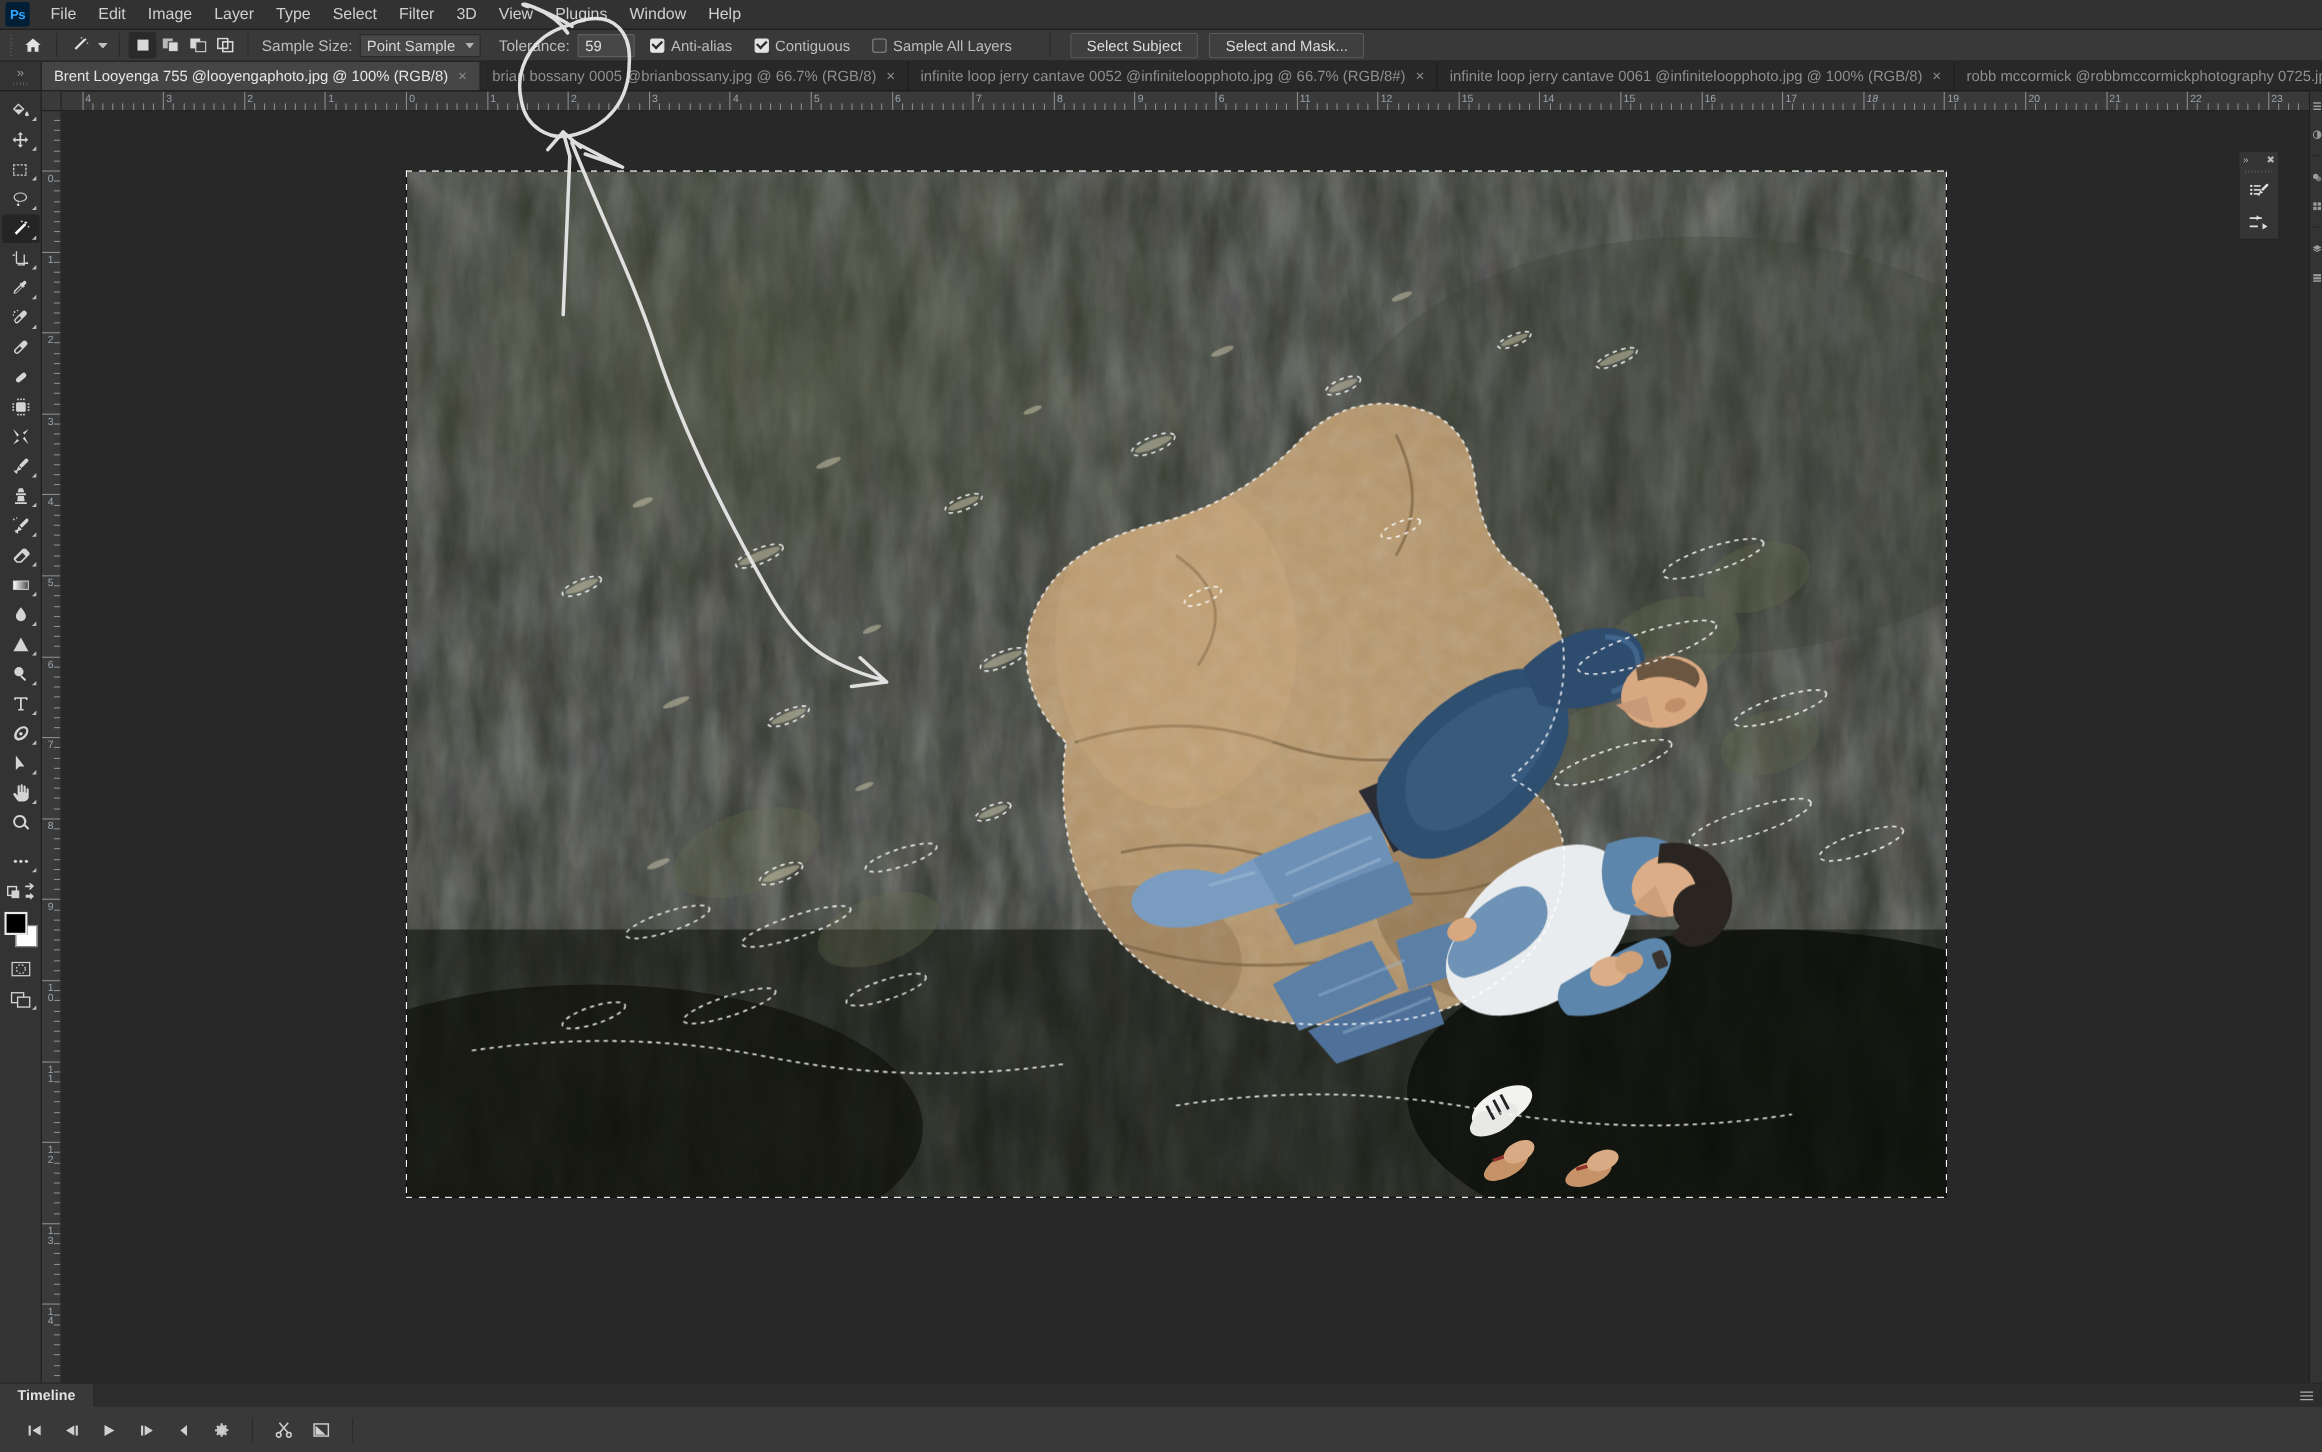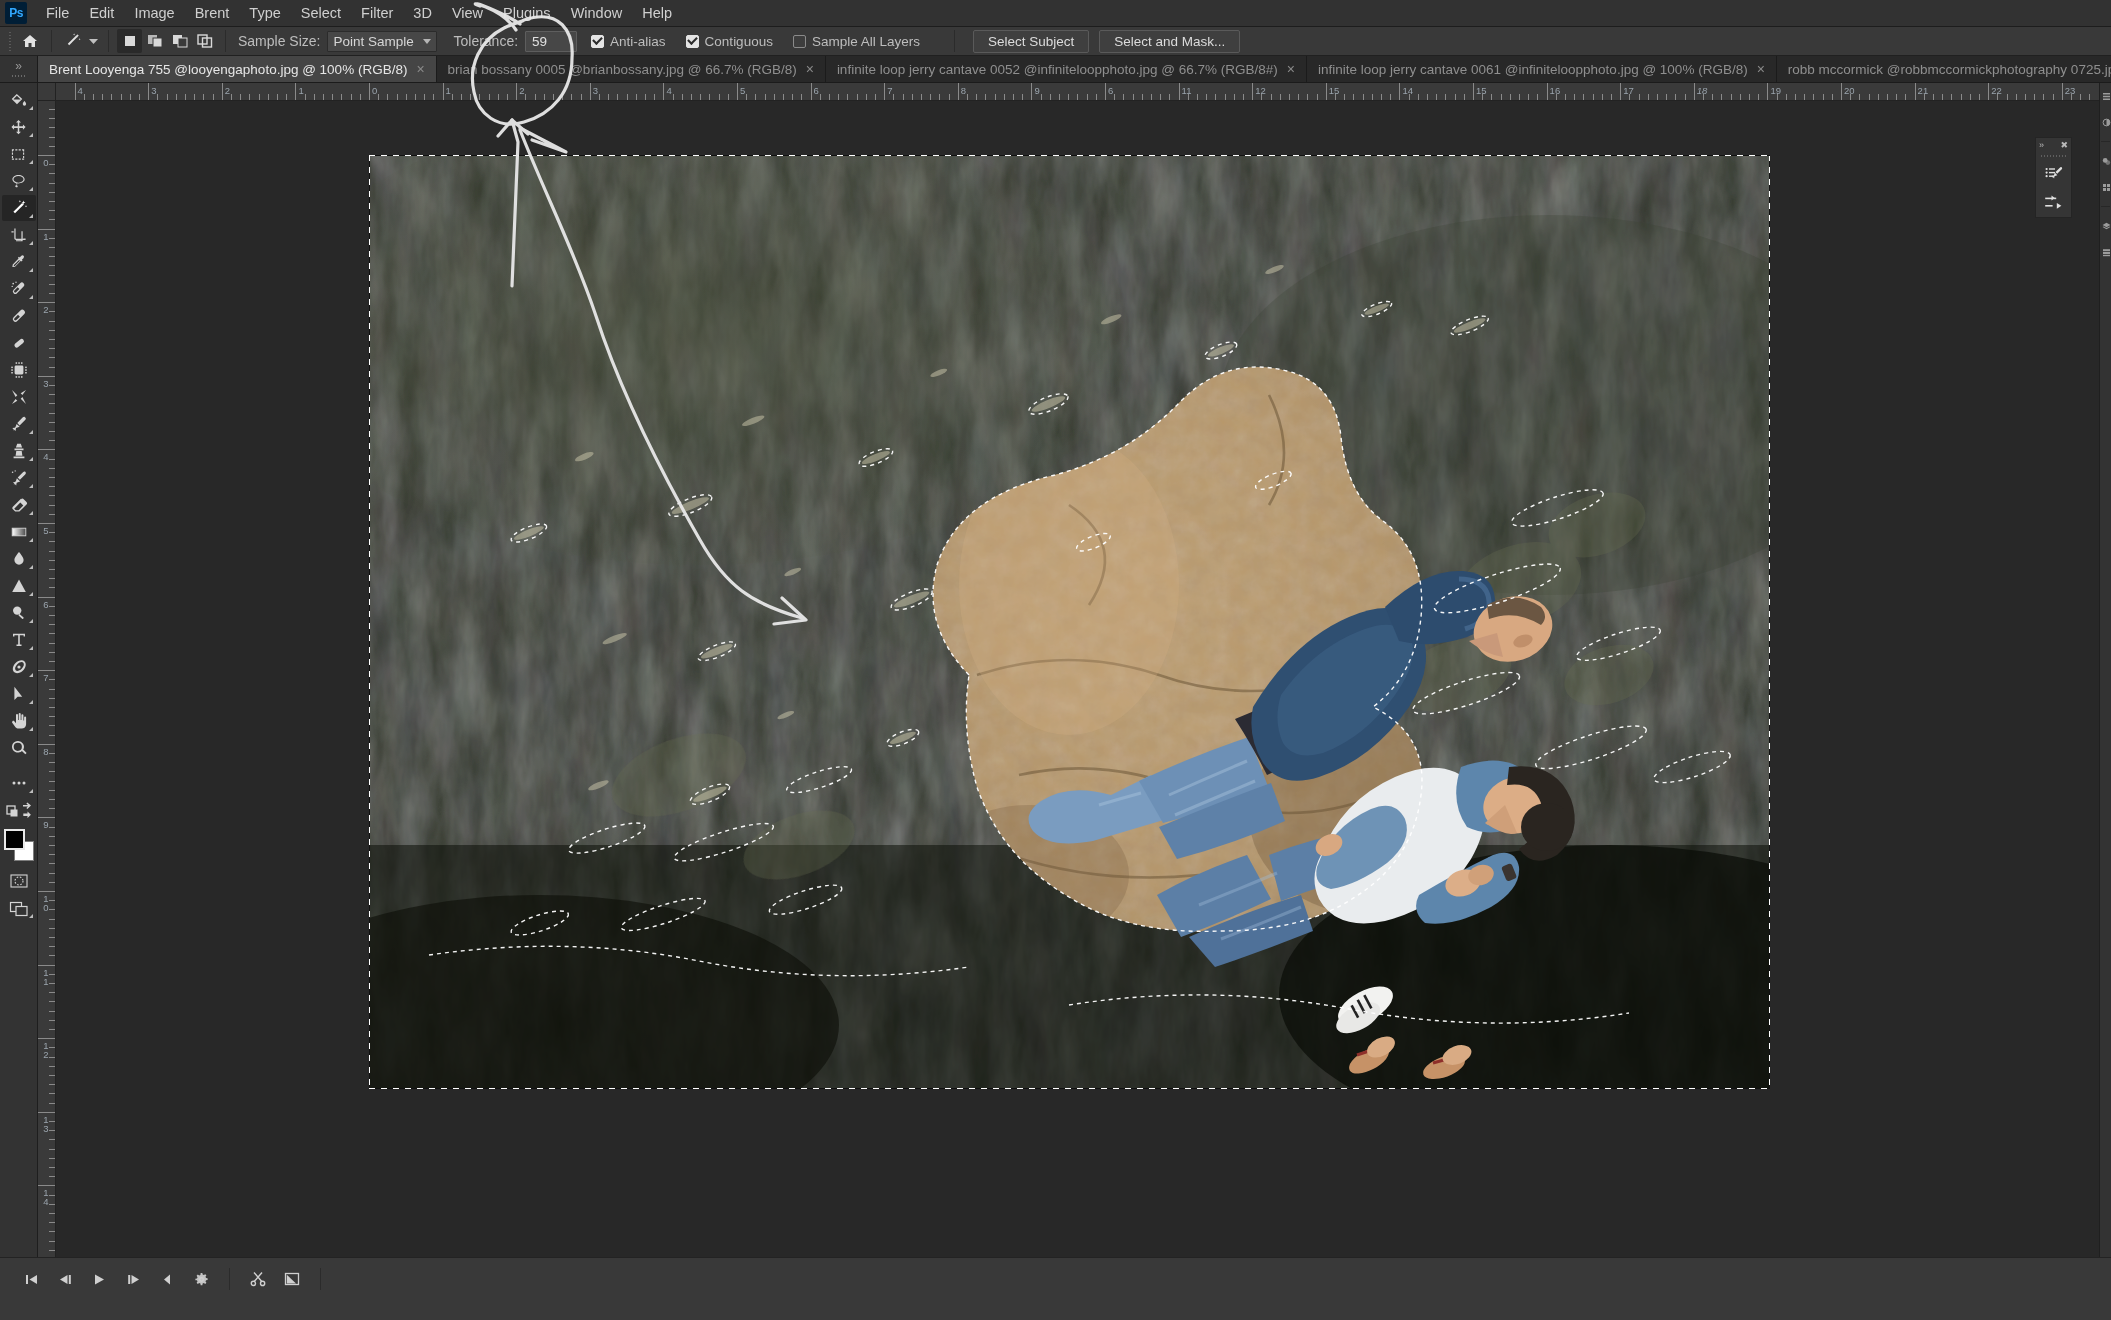--- a/index.html
+++ b/index.html
@@ -222,21 +222,21 @@
   #left-edge-strip{position:absolute;left:0;top:1012px;width:6px;bottom:63px;background:#2a2a2a;}
 </style>
 </head>
 <body>
 
 <div id="menubar">
   <div id="ps-logo">Ps</div>
   <div class="menu-item">File</div>
   <div class="menu-item">Edit</div>
   <div class="menu-item">Image</div>
-  <div class="menu-item">Brent</div>
+  <div class="menu-item">Layer</div>
   <div class="menu-item">Type</div>
   <div class="menu-item">Select</div>
   <div class="menu-item">Filter</div>
   <div class="menu-item">3D</div>
   <div class="menu-item">View</div>
   <div class="menu-item">Plugins</div>
   <div class="menu-item">Window</div>
   <div class="menu-item">Help</div>
 </div>
 
@@ -1268,20 +1268,28 @@
     <svg width="20" height="18" viewBox="0 0 20 18">
       <path d="M1.2 3.6h11v1.6h-11z"></path>
       <path d="M7.5 1.6l3.2 2.4-3.2 2.4z"></path>
       <path d="M1.2 11h7.4v1.6H1.2z"></path>
       <path d="M12.8 8.9l4.6 2.9-4.6 2.9z"></path>
     </svg>
   </div>
 </div>
 
 <div id="timeline-panel">
+  <div id="tl-tabs">
+    <div id="tl-tab">Timeline</div>
+    <div id="tl-menu">
+      <svg width="12" height="10" viewBox="0 0 12 10">
+          <path fill="#b0b0b0" d="M0 1h12v1.2H0zM0 4.4h12v1.2H0zM0 7.8h12V9H0z"></path>
+        </svg>
+    </div>
+  </div>
   <div id="tl-controls">
     <div class="tl-btn">
       <svg width="15" height="13" viewBox="0 0 15 13">
           <rect x="2" y="2" width="2" height="9"></rect>
           <path d="M13 2v9L5.5 6.5z"></path>
         </svg>
     </div>
     <div class="tl-btn">
       <svg width="15" height="13" viewBox="0 0 15 13">
           <path d="M2 6.5L9.5 2v9z"></path>

